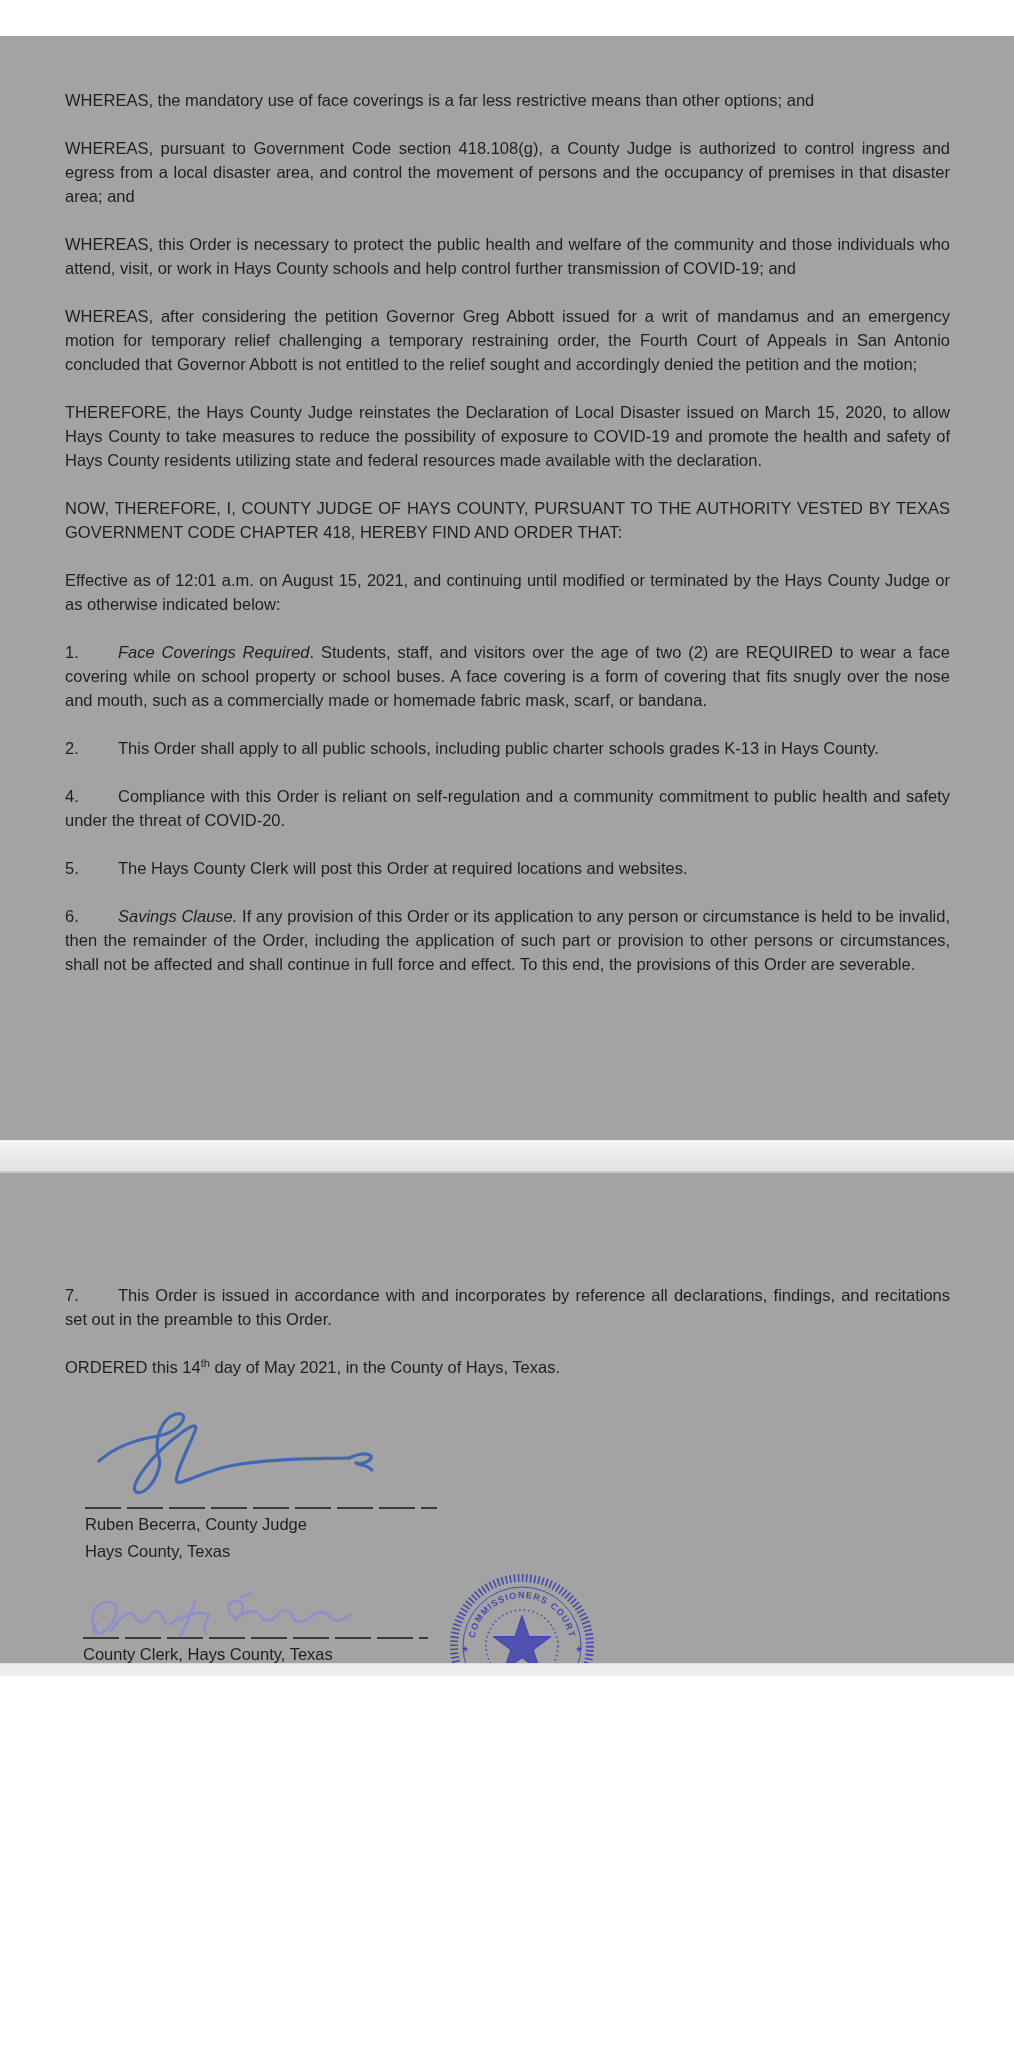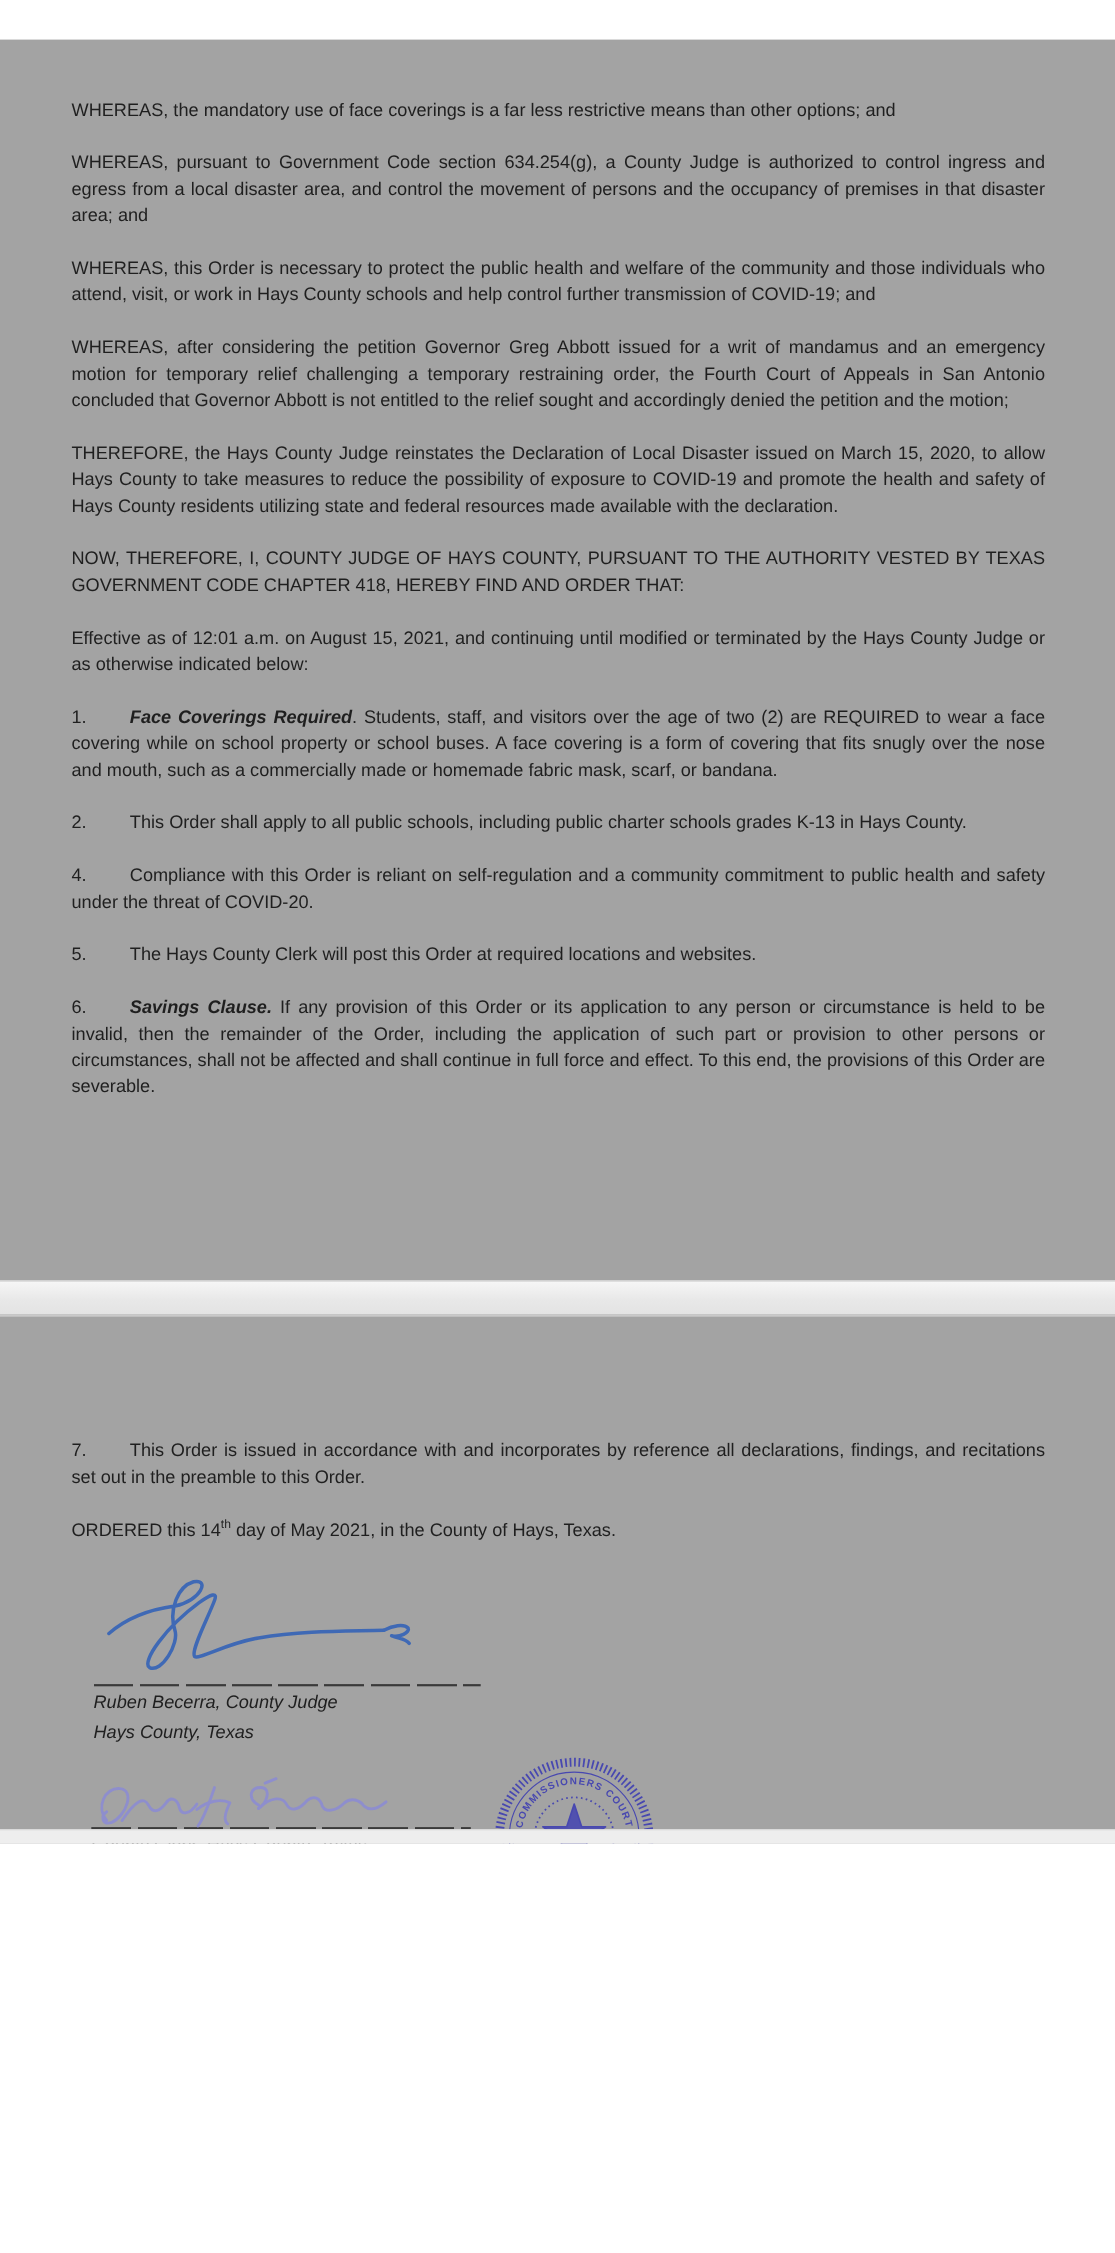--- a/index.html
+++ b/index.html
@@ -10,53 +10,53 @@
     overflow:hidden;
     font-family:"Liberation Sans",sans-serif;
     color:#1f1f1f;
     margin-top:36px;
   }
   .content{padding:0 64px 0 65px;}
   .content.first{padding-top:52px;}
   p.para{margin:0 0 24px 0;font-size:16.5px;line-height:24px;text-align:justify;}
   .sec{margin:0 0 24px 0;font-size:16.5px;line-height:24px;text-align:justify;}
   .num{display:inline-block;width:53px;}
-  .italic{font-style:italic;font-weight:bold;}
+  .italic{font-style:italic;}
   sup{font-size:11px;vertical-align:super;line-height:0;}
   .spacer-a{height:140px;}
   .spacer-b{height:110px;}
   .page-break{
     width:1014px;height:30px;
     background:linear-gradient(180deg,#f6f6f6 0%,#e8e8e8 55%,#e3e3e3 100%);
     border-bottom:2px solid #c9c9c9;
     border-top:1px solid #f0f0f0;
   }
   .bottom-band{
     position:absolute;left:0;bottom:0;width:1014px;height:12px;
     background:#eeeeee;border-top:1px solid #dcdcdc;
   }
   .sig-block{margin-top:18px;}
   .sig-svg{display:block;margin:0 0 -6px 20px;}
   .sig-svg2{display:block;margin:26px 0 -16px 18px;}
   .sig-line{height:2px;width:352px;margin:2px 0 4px 20px;
     background:repeating-linear-gradient(90deg,#3a3a3a 0 36px,transparent 36px 42px);}
   .sig-line.second{width:345px;margin-left:18px;}
-  .sig-name{margin:4px 0 0 20px;font-size:16.5px;line-height:23px;font-style:italic;}
+  .sig-name{margin:4px 0 0 20px;font-size:16.5px;line-height:23px;}
   .sig-name.tight{margin-left:18px;}
   .sig2-wrap{position:relative;}
   .seal{position:absolute;left:382px;top:-18px;}
 </style>
 </head>
 <body>
 
 <div class="page">
 
   <div class="content first">
     <p class="para">WHEREAS, the mandatory use of face coverings is a far less restrictive means than other options; and</p>
-    <p class="para">WHEREAS, pursuant to Government Code section 634.254(g), a County Judge is authorized to control ingress and egress from a local disaster area, and control the movement of persons and the occupancy of premises in that disaster area; and</p>
+    <p class="para">WHEREAS, pursuant to Government Code section 418.108(g), a County Judge is authorized to control ingress and egress from a local disaster area, and control the movement of persons and the occupancy of premises in that disaster area; and</p>
     <p class="para">WHEREAS, this Order is necessary to protect the public health and welfare of the community and those individuals who attend, visit, or work in Hays County schools and help control further transmission of COVID-19; and</p>
     <p class="para">WHEREAS, after considering the petition Governor Greg Abbott issued for a writ of mandamus and an emergency motion for temporary relief challenging a temporary restraining order, the Fourth Court of Appeals in San Antonio concluded that Governor Abbott is not entitled to the relief sought and accordingly denied the petition and the motion;</p>
     <p class="para">THEREFORE, the Hays County Judge reinstates the Declaration of Local Disaster issued on March 15, 2020, to allow Hays County to take measures to reduce the possibility of exposure to COVID-19 and promote the health and safety of Hays County residents utilizing state and federal resources made available with the declaration.</p>
     <p class="para">NOW, THEREFORE, I, COUNTY JUDGE OF HAYS COUNTY, PURSUANT TO THE AUTHORITY VESTED BY TEXAS GOVERNMENT CODE CHAPTER 418, HEREBY FIND AND ORDER THAT:</p>
     <p class="para">Effective as of 12:01 a.m. on August 15, 2021, and continuing until modified or terminated by the Hays County Judge or as otherwise indicated below:</p>
 
     <div class="sec">
       <span class="num">1.</span><span class="italic">Face Coverings Required</span><span>. Students, staff, and visitors over the age of two (2) are REQUIRED to wear a face covering while on school property or school buses.  A face covering is a form of covering that fits snugly over the nose and mouth, such as a commercially made or homemade fabric mask, scarf, or bandana.</span>
     </div>
     <div class="sec">

